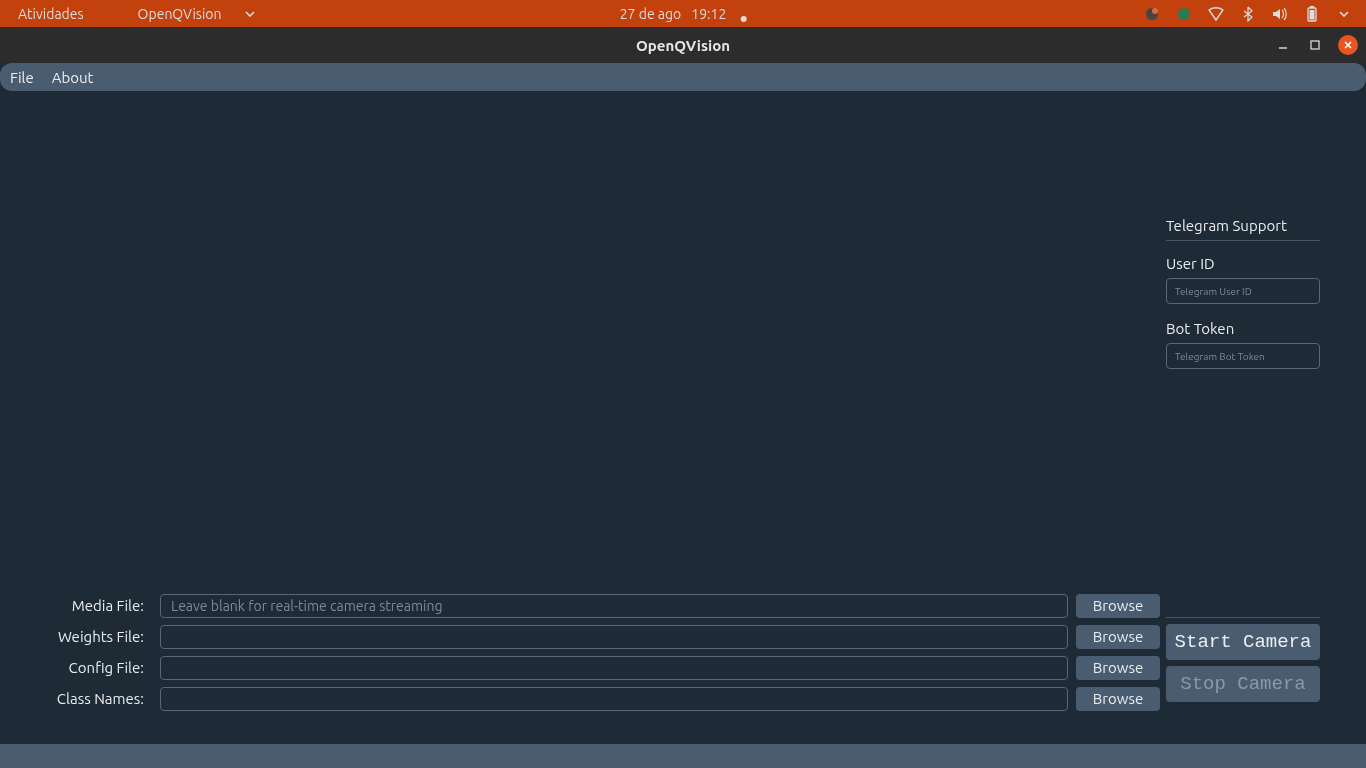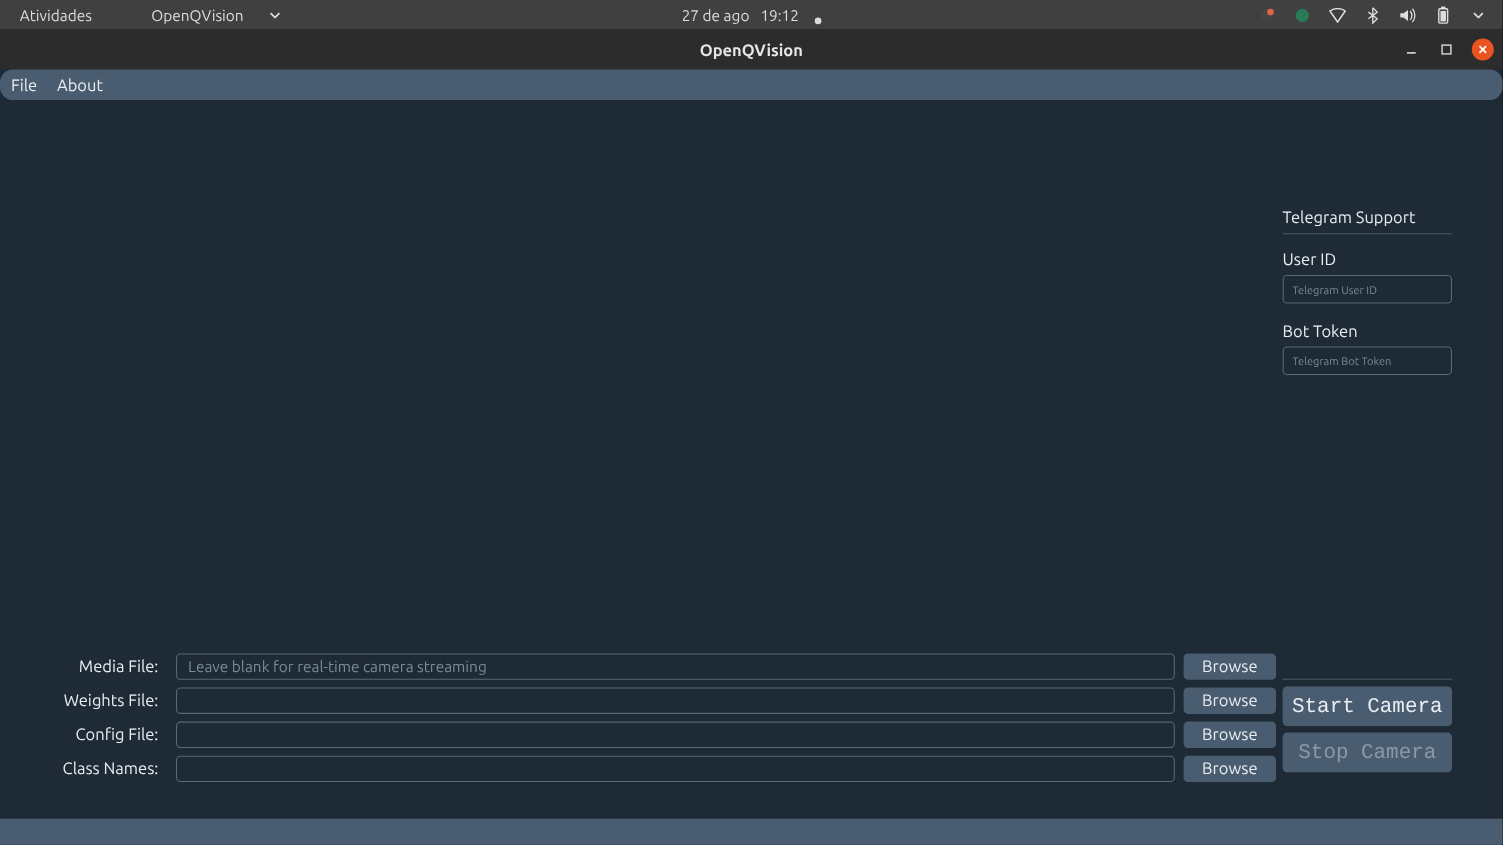--- a/index.html
+++ b/index.html
@@ -1,20 +1,20 @@
 <!DOCTYPE html>
 <html><head>
 <meta charset="utf-8">
 <style>
 * { margin:0; padding:0; box-sizing:border-box; font-family:"Ubuntu","Segoe UI",sans-serif; }
 html,body { width:1366px; height:768px; overflow:hidden; background:#000; }
 
 
 #topbar { position:absolute; top:0; left:0; width:1366px; height:27px;
-  background:#404040; color:#ddd; font-size:14px; display:flex; align-items:center; }
+  background:#c2410c; color:#ddd; font-size:14px; display:flex; align-items:center; }
 #tb-left { display:flex; align-items:center; height:100%; }
 #tb-left span { padding:0 18px; }
 #tb-appmenu { display:flex; align-items:center; gap:6px; padding:0 14px; }
 #tb-center { position:absolute; left:50%; transform:translateX(-50%);
   display:flex; align-items:flex-end; gap:10px; }
 #tb-center .dot { width:6px; height:6px; border-radius:50%; background:#ddd; margin-left:4px; }
 #tb-right { margin-left:auto; display:flex; align-items:center; gap:16px; padding-right:14px; height:100%; }
 .tray-icon { width:16px; height:16px; display:flex; align-items:center; justify-content:center; }
 
 
@@ -30,21 +30,21 @@
   color:#ccc; font-size:12px; }
 .win-close { width:20px; height:20px; border-radius:50%; background:#e95420;
   display:flex; align-items:center; justify-content:center; color:#fff; }
 .win-close svg { width:10px; height:10px; }
 
 
 #menubar { height:28px; background:#4a5d70; display:flex; align-items:center;
   padding:0 10px; gap:18px; color:#e9edf1; font-size:15px;border-radius:12px; }
 
 
-#main { flex:1; background:#1e2a35; position:relative; padding:12px; }
+#main { flex:1; background:#1e2a35; position:relative; padding:12px;margin-top:28px; }
 
 
 #rightcol { position:absolute; right:46px; top:98px; width:154px;
   color:#e9edf1; font-size:15px; }
 #telegram-heading { font-size:15px; margin-bottom:6px; }
 .hr { height:1px; background:#455565; margin:6px 0 14px 0; }
 .fld-label { font-size:15px; margin-bottom:6px; }
 .fld-input { width:154px; height:26px; background:#1e2a35; border:1px solid #56697b;
   border-radius:4px; color:#e9edf1; padding:12px 8px; font-size:10px; }
 .fld-input::placeholder { color:#7b8a99; }

